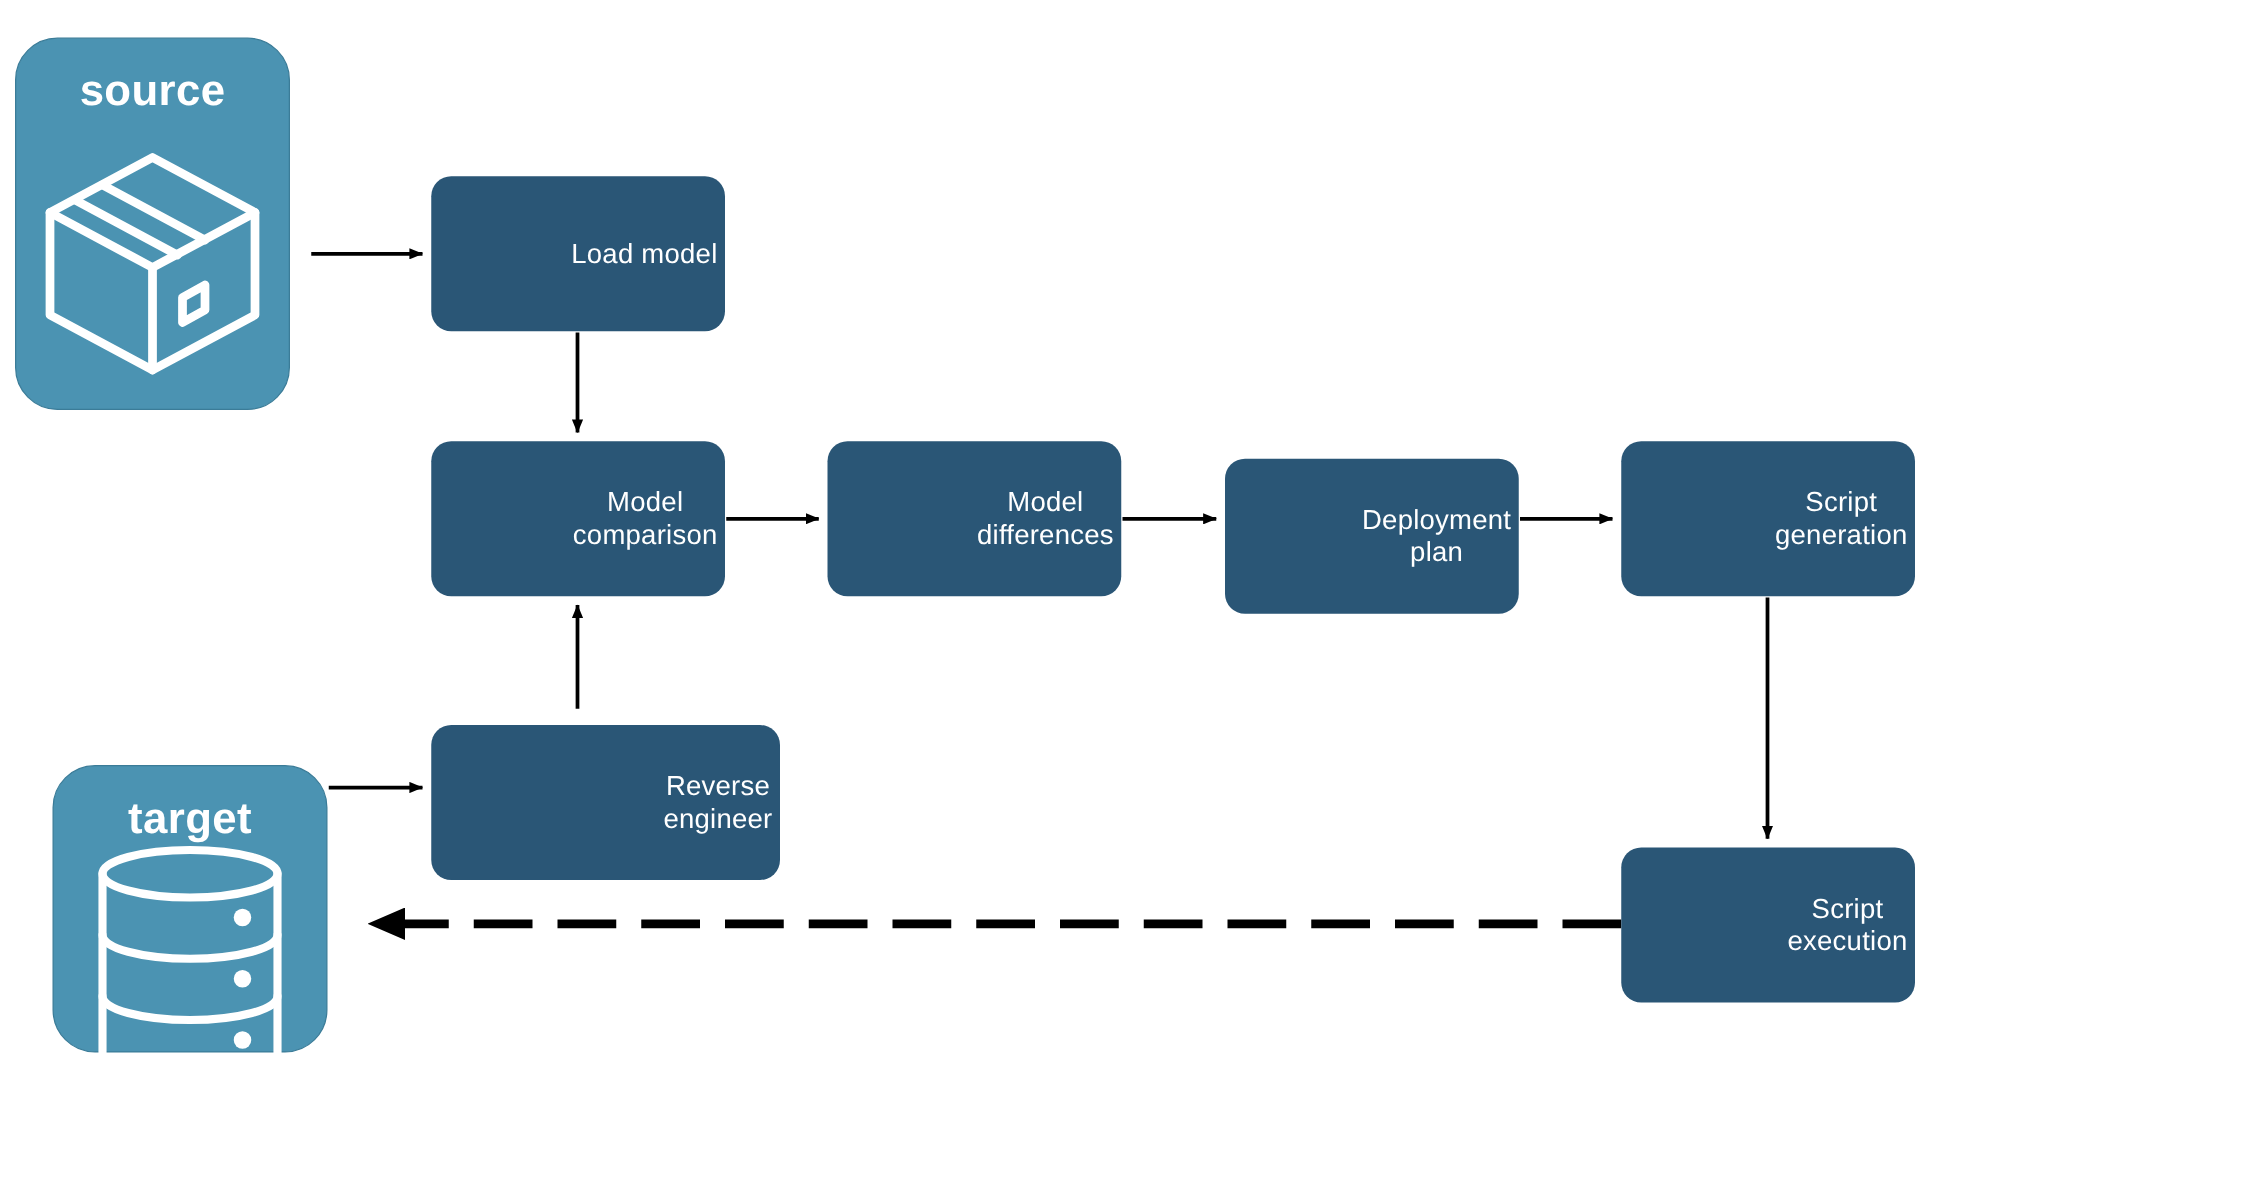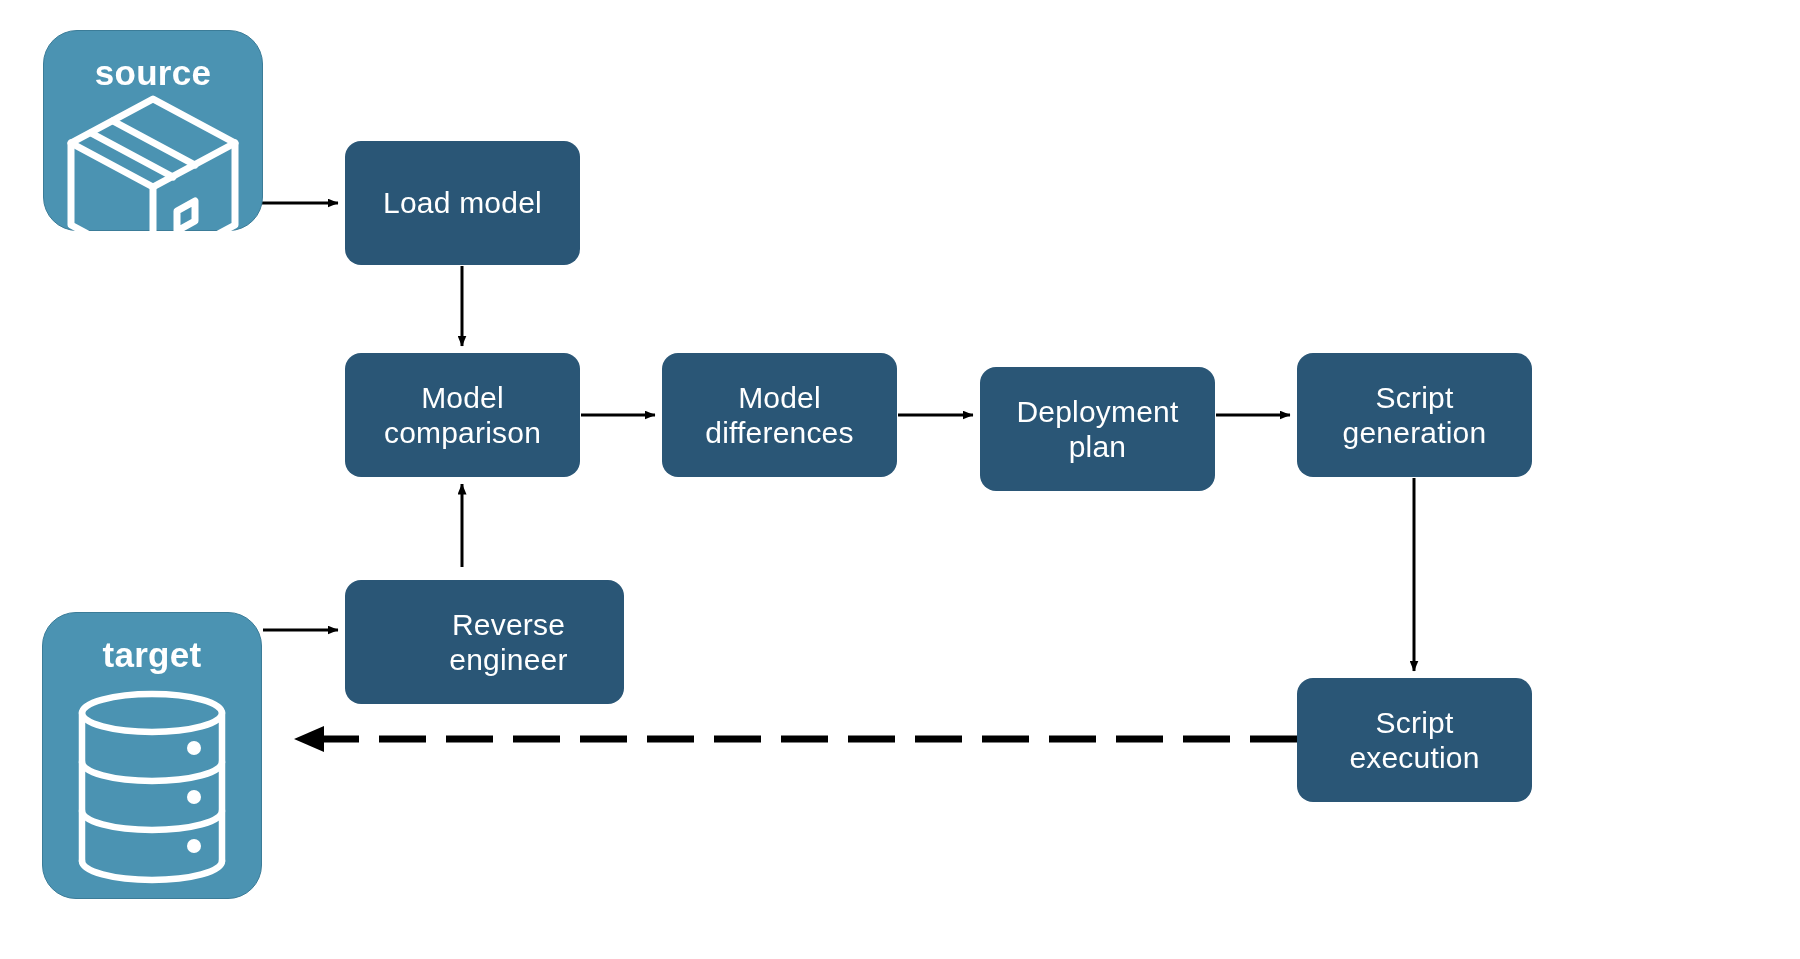--- a/index.html
+++ b/index.html
@@ -30,24 +30,25 @@
     box-sizing: border-box;
     display: flex;
     align-items: center;
     justify-content: center;
     text-align: center;
     color: #ffffff;
   }
   .proc {
     background: #2a5676;
     border-radius: 16px;
-    font-size: 30px;
+    font-size: 22px;
     line-height: 1.18;
     letter-spacing: 0.2px;
     font-weight: 400;
+    justify-content: flex-end;
   }
   .endpoint {
     background: #4b93b2;
     border: 1.5px solid #3b7c98;
     border-radius: 34px;
     flex-direction: column;
     justify-content: flex-start;
   }
   .endpoint-label {
     font-size: 35px;
@@ -112,42 +113,42 @@
 
     <g>
       <line x1="1414" y1="478" x2="1414" y2="671" stroke="#000000" stroke-width="3" marker-end="url(#ah)"></line>
     </g>
 
     <g>
       <line x1="1297" y1="739" x2="295" y2="739" stroke="#000000" stroke-width="7" stroke-dasharray="47 20" marker-end="url(#ah-big)"></line>
     </g>
   </svg>
 
-  <div class="node endpoint" style="left:43px; top:30px; width:220px; height:201px;">
+  <div class="node endpoint" style="left:12px; top:30px; width:220px; height:298px;">
     <div class="endpoint-label">source</div>
     <div class="endpoint-icon">
       <svg width="176" height="180" viewBox="0 0 176 180" xmlns="http://www.w3.org/2000/svg">
         <g fill="none" stroke="#ffffff" stroke-width="7" stroke-linejoin="round" stroke-linecap="round">
 
           <path d="M88 6 L170 50 L170 132 L88 176 L6 132 L6 50 Z"></path>
 
           <path d="M6 50 L88 94 L170 50"></path>
 
           <path d="M88 94 L88 176"></path>
 
           <path d="M48 28 L130 72"></path>
           <path d="M26 40 L108 84"></path>
 
           <path d="M112 118 L130 108 L130 128 L112 138 Z"></path>
         </g>
       </svg>
     </div>
   </div>
 
-  <div class="node endpoint" style="left:42px; top:612px; width:220px; height:287px;">
+  <div class="node endpoint" style="left:42px; top:612px; width:220px; height:230px;">
     <div class="endpoint-label">target</div>
     <div class="endpoint-icon">
       <svg width="150" height="196" viewBox="0 0 150 196" xmlns="http://www.w3.org/2000/svg">
         <g fill="none" stroke="#ffffff" stroke-width="6.5" stroke-linejoin="round" stroke-linecap="round">
 
           <path d="M5 24 L5 172"></path>
           <path d="M145 24 L145 172"></path>
 
           <ellipse cx="75" cy="24" rx="70" ry="19"></ellipse>
 

